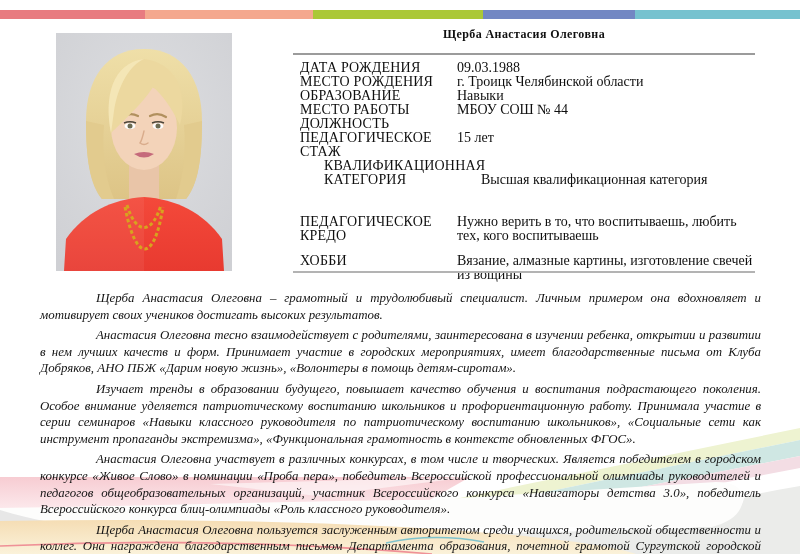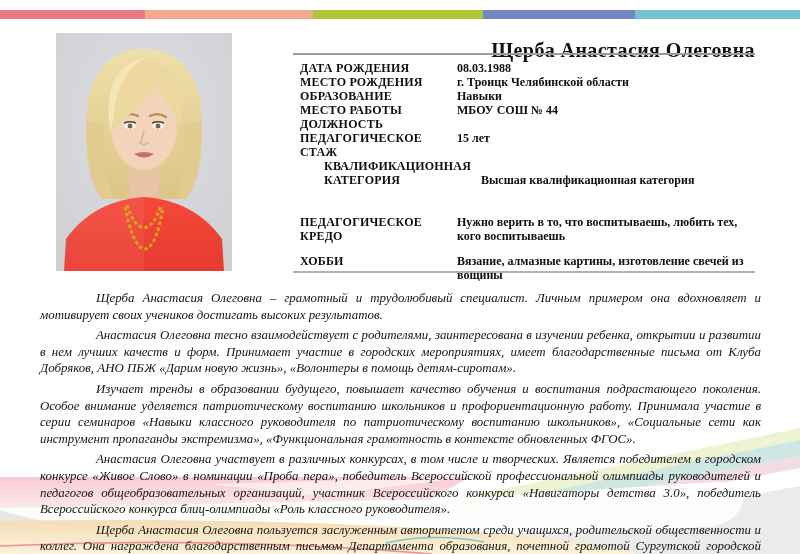--- a/index.html
+++ b/index.html
@@ -13,28 +13,28 @@
   .topbar { position:absolute; top:10px; left:0; width:800px; height:9px; display:flex; }
   .topbar span { display:block; height:100%; }
   .seg-0{width:145px} .seg-1{width:168px} .seg-2{width:170px} .seg-3{width:152px} .seg-4{width:165px}
 
   
   .photo { position:absolute; left:56px; top:33px; width:176px; height:238px; overflow:hidden; }
 
   
   .title {
     position:absolute; left:293px; top:27px; width:462px;
-    text-align:right; font-weight:bold; font-size:20px; letter-spacing:.4px; color:#111;margin-top:12px;
+    text-align:center; font-weight:bold; font-size:12px; letter-spacing:.4px; color:#111;
   }
   .title-rule { position:absolute; left:293px; top:53px; width:462px; height:0; border-top:2px solid #9b9b9b; }
 
   
   .fields {
     position:absolute; left:300px; top:61px; width:458px;
-    font-size:12px; font-weight:bold; line-height:14px; color:#0f0f0f;
+    font-size:14px; font-weight:normal; line-height:14px; color:#0f0f0f;
   }
   .frow { display:flex; align-items:flex-start; }
   .frow .lab { width:157px; flex:none; letter-spacing:.2px; padding-right:6px; }
   .frow .val { flex:1; }
   .frow.align-end { align-items:flex-end;margin-left:24px; }
   .frow.gap-before { margin-top:28px; }
   .frow.gap-before-sm { margin-top:11px; }
 
   .section-rule { position:absolute; left:293px; top:271px; width:462px; height:0; border-top:2px solid #b3b3b3; }
 
@@ -112,21 +112,21 @@
       <path d="M69,174 C80,230 98,230 107,174" stroke="#d8a31e" stroke-width="3" fill="none" stroke-dasharray="3.5,2.5"></path>
     </svg>
   </div>
 
   <div class="title">Щерба Анастасия Олеговна</div>
   <div class="title-rule"></div>
 
   <div class="fields">
     <div class="frow">
       <div class="lab">ДАТА РОЖДЕНИЯ</div>
-      <div class="val">08.03.1988</div>
+      <div class="val">09.03.1988</div>
     </div>
     <div class="frow">
       <div class="lab">МЕСТО РОЖДЕНИЯ</div>
       <div class="val">г. Троицк Челябинской области</div>
     </div>
     <div class="frow">
       <div class="lab">ОБРАЗОВАНИЕ</div>
       <div class="val">Навыки</div>
     </div>
     <div class="frow">

